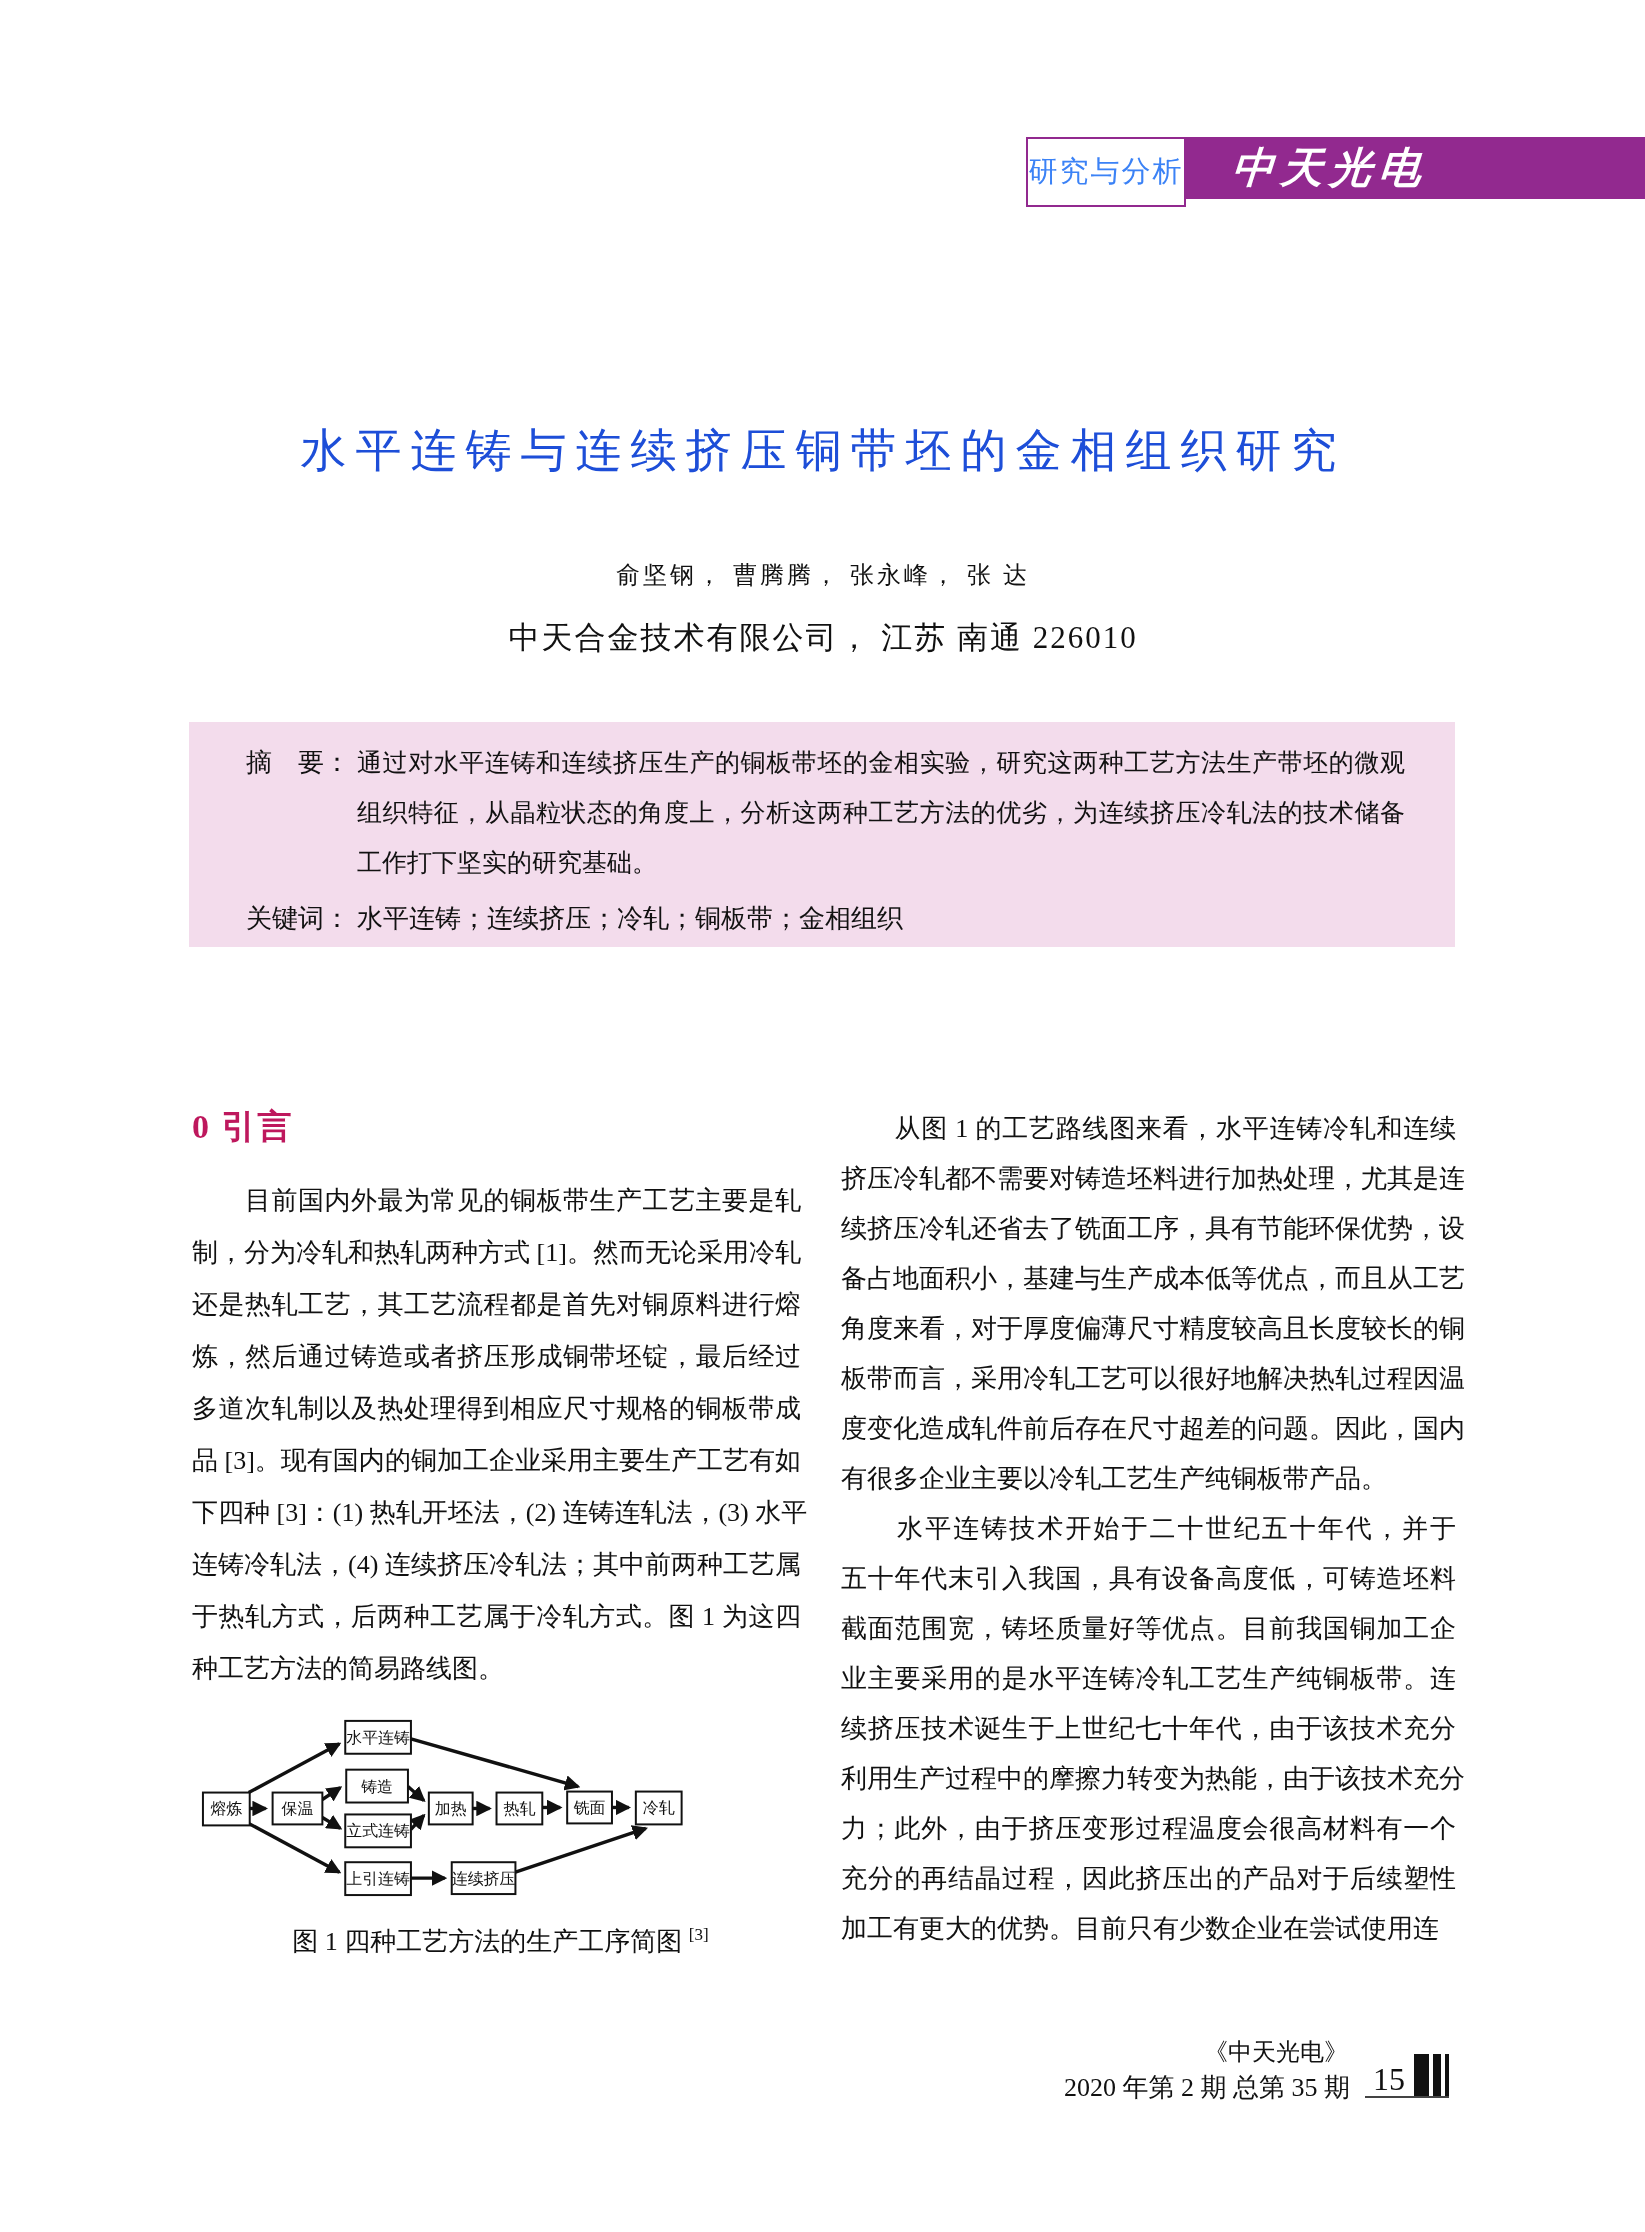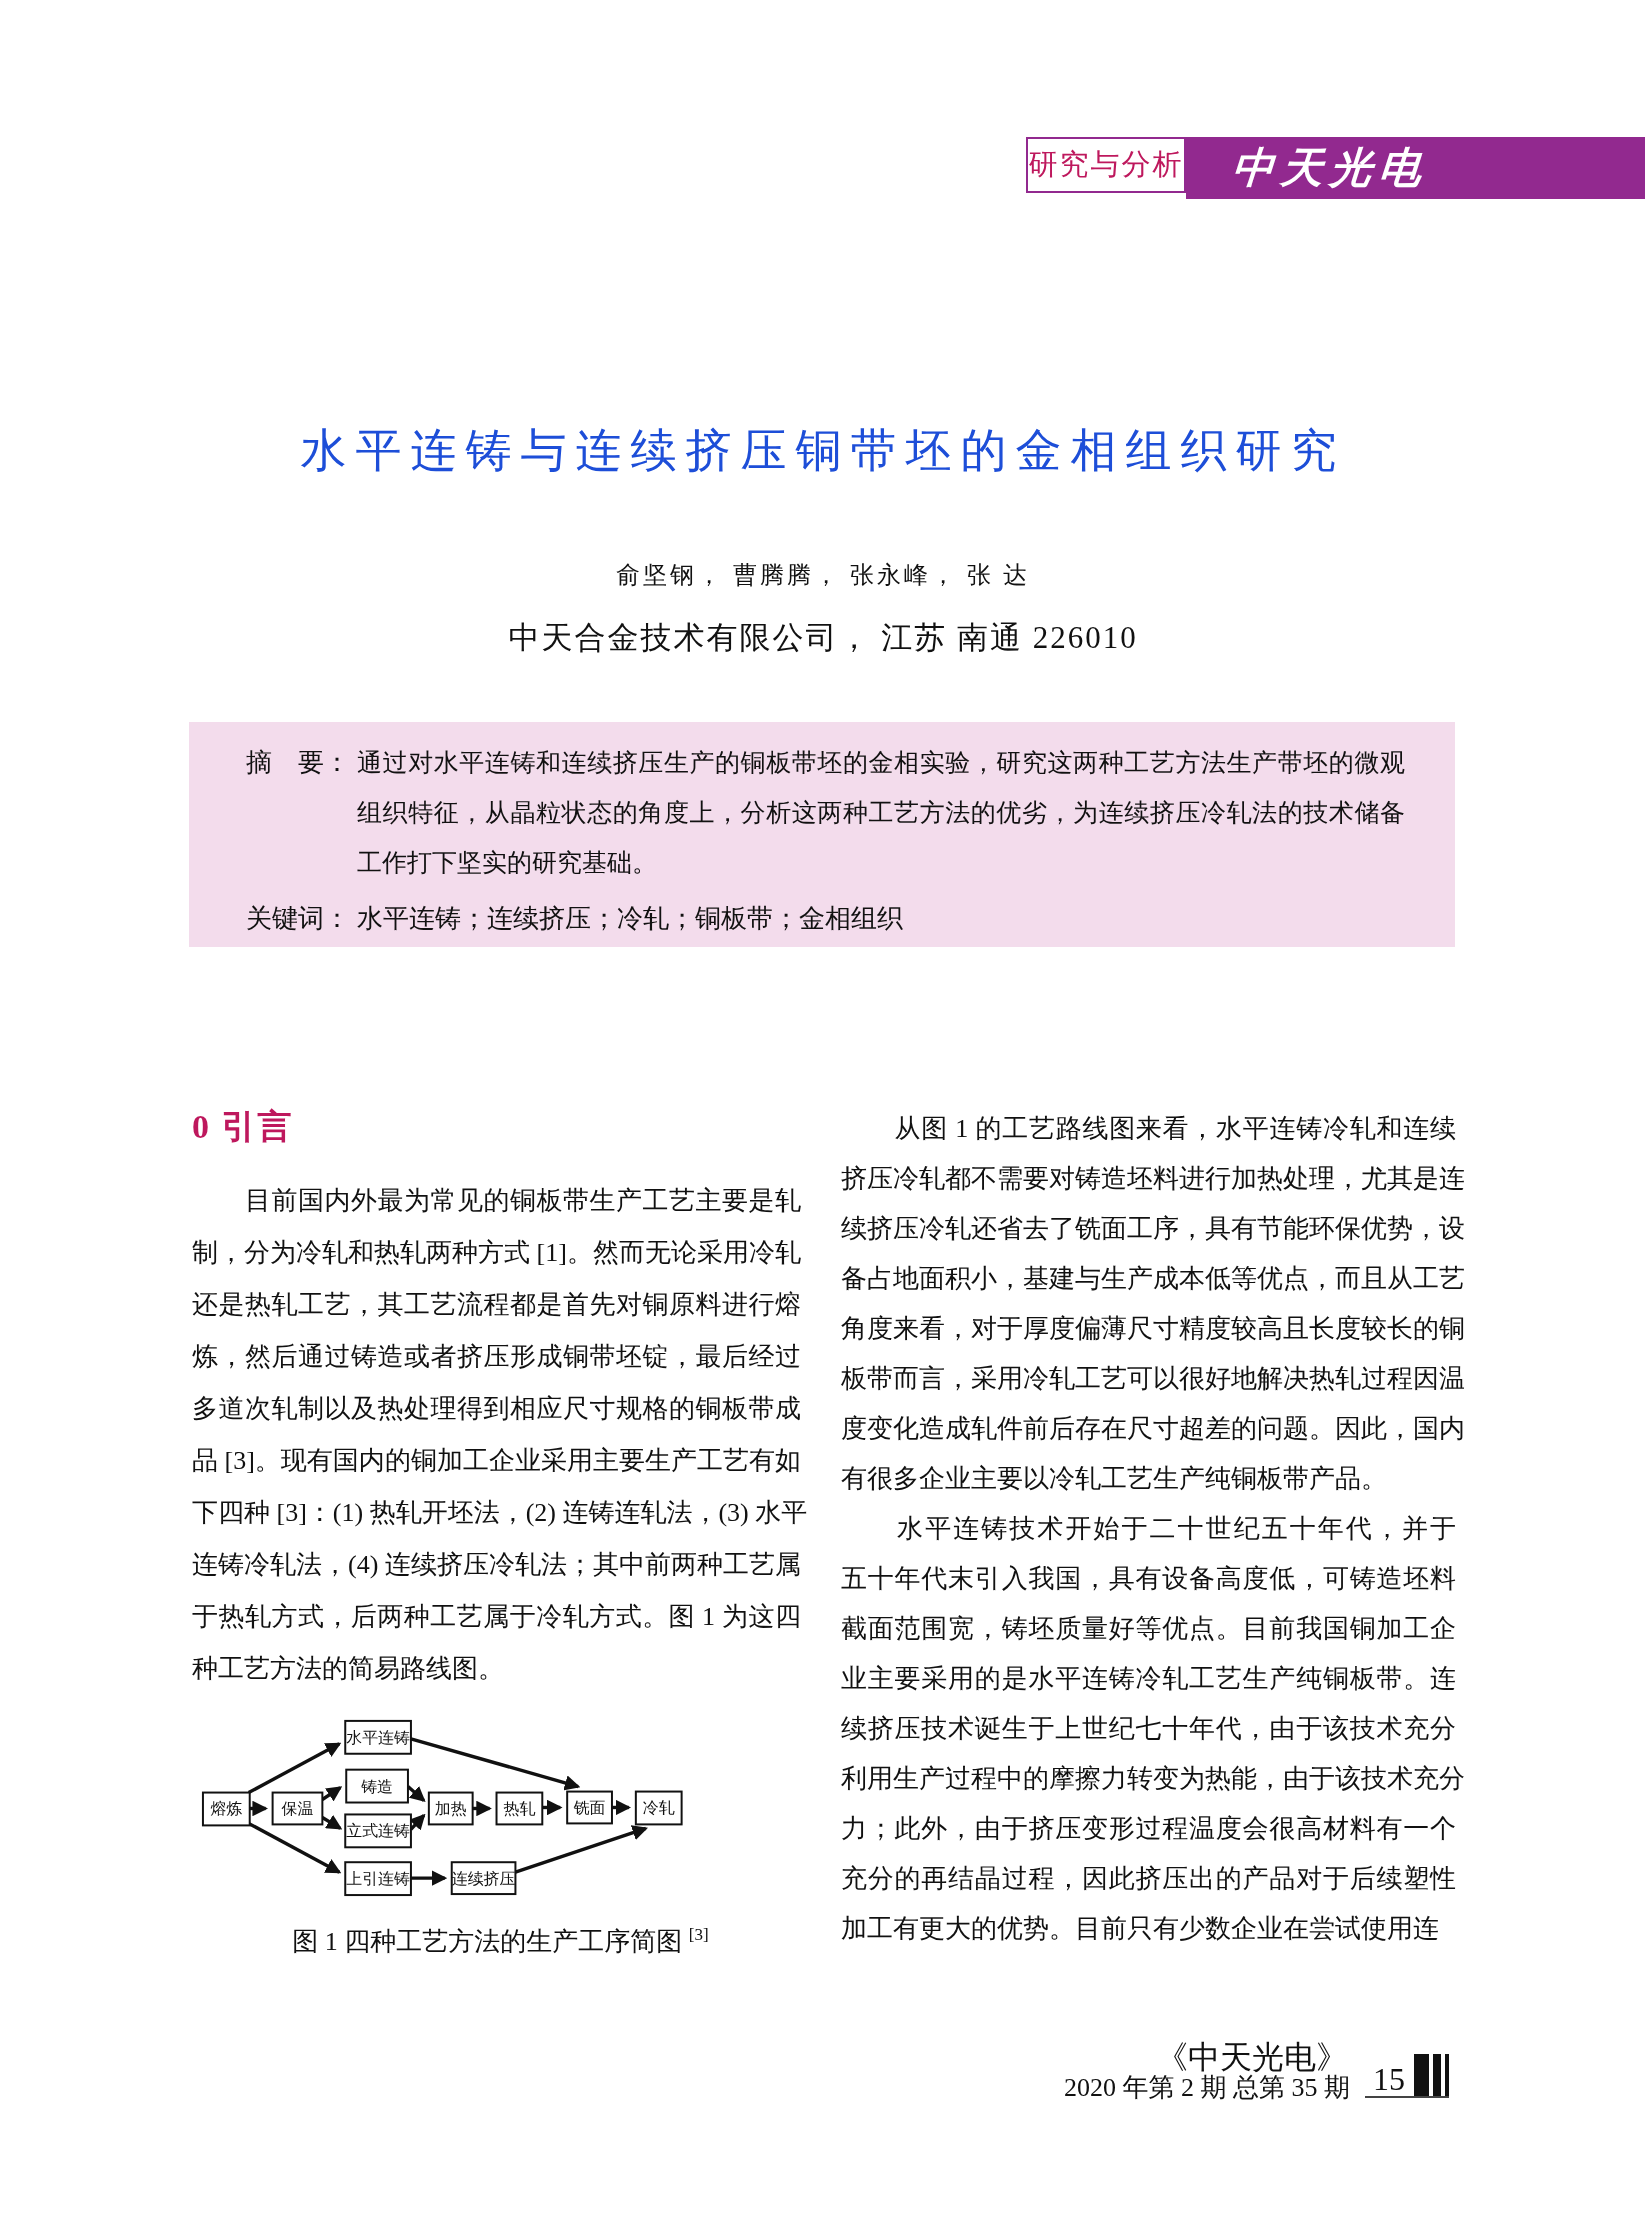--- a/index.html
+++ b/index.html
@@ -2,24 +2,24 @@
 <html><head>
 <meta charset="utf-8">
 <style>
   * { margin:0; padding:0; box-sizing:border-box; }
   html,body { background:#ffffff; }
   body { width:1646px; height:2233px; position:relative;
          font-family:"Liberation Serif","DejaVu Serif",serif; color:#111; }
   .page { position:absolute; inset:0; overflow:hidden; }
 
   
-  .hdr-badge { position:absolute; left:1026px; top:137px; width:160px; height:56px;
+  .hdr-badge { position:absolute; left:1026px; top:137px; width:160px; height:70px;
                background:#fff; border:2px solid #92298f; z-index:2;
                display:flex; align-items:center; justify-content:center;
-               color:#be185d; font-size:29px; letter-spacing:2px; }
+               color:#3b82f6; font-size:29px; letter-spacing:2px; }
   .hdr-band  { position:absolute; left:1186px; top:137px; width:460px; height:62px;
                background:#92298f; display:flex; align-items:center; }
   .hdr-brand { color:#fff; font-size:42px; font-weight:bold; font-style:italic;
                letter-spacing:7px; padding-left:46px; transform:skewX(-4deg); }
 
   
   .title { position:absolute; left:0; top:420px; width:100%; text-align:center;
            color:#1d4ed8; font-size:46px; font-weight:normal; letter-spacing:9px; }
   .authors { position:absolute; left:0; top:559px; width:100%; text-align:center;
              font-size:24px; letter-spacing:3px; }
@@ -47,21 +47,21 @@
 
   
   .fig { position:absolute; left:192px; top:1687px; width:617px; height:234px; }
   .fig svg { display:block; }
   .fig-caption { position:absolute; left:192px; top:1924px; width:617px;
                  text-align:center; font-size:26px; }
   .fig-caption sup { font-size:17px; }
 
   
   .ft-journal { position:absolute; left:1035px; top:2036px; width:313px;
-                text-align:right; font-size:32px; }
+                text-align:right; font-size:24px; }
   .ft-issue   { position:absolute; left:1035px; top:2070px; width:315px;
                 text-align:right; font-size:26px; }
   .ft-pagebox { position:absolute; left:1365px; top:2052px; width:84px; height:46px;
                 border-bottom:2px solid #444; display:flex; align-items:flex-end;
                 justify-content:space-between; }
   .ft-pagenum { font-size:32px; line-height:34px; padding-left:8px; }
   .ft-bars { display:flex; align-items:flex-end; gap:4px; height:42px; }
   .ft-bars .b1 { width:15px; height:42px; background:#111; }
   .ft-bars .b2 { width:8px;  height:42px; background:#111; }
   .ft-bars .b3 { width:4px;  height:42px; background:#111; }

